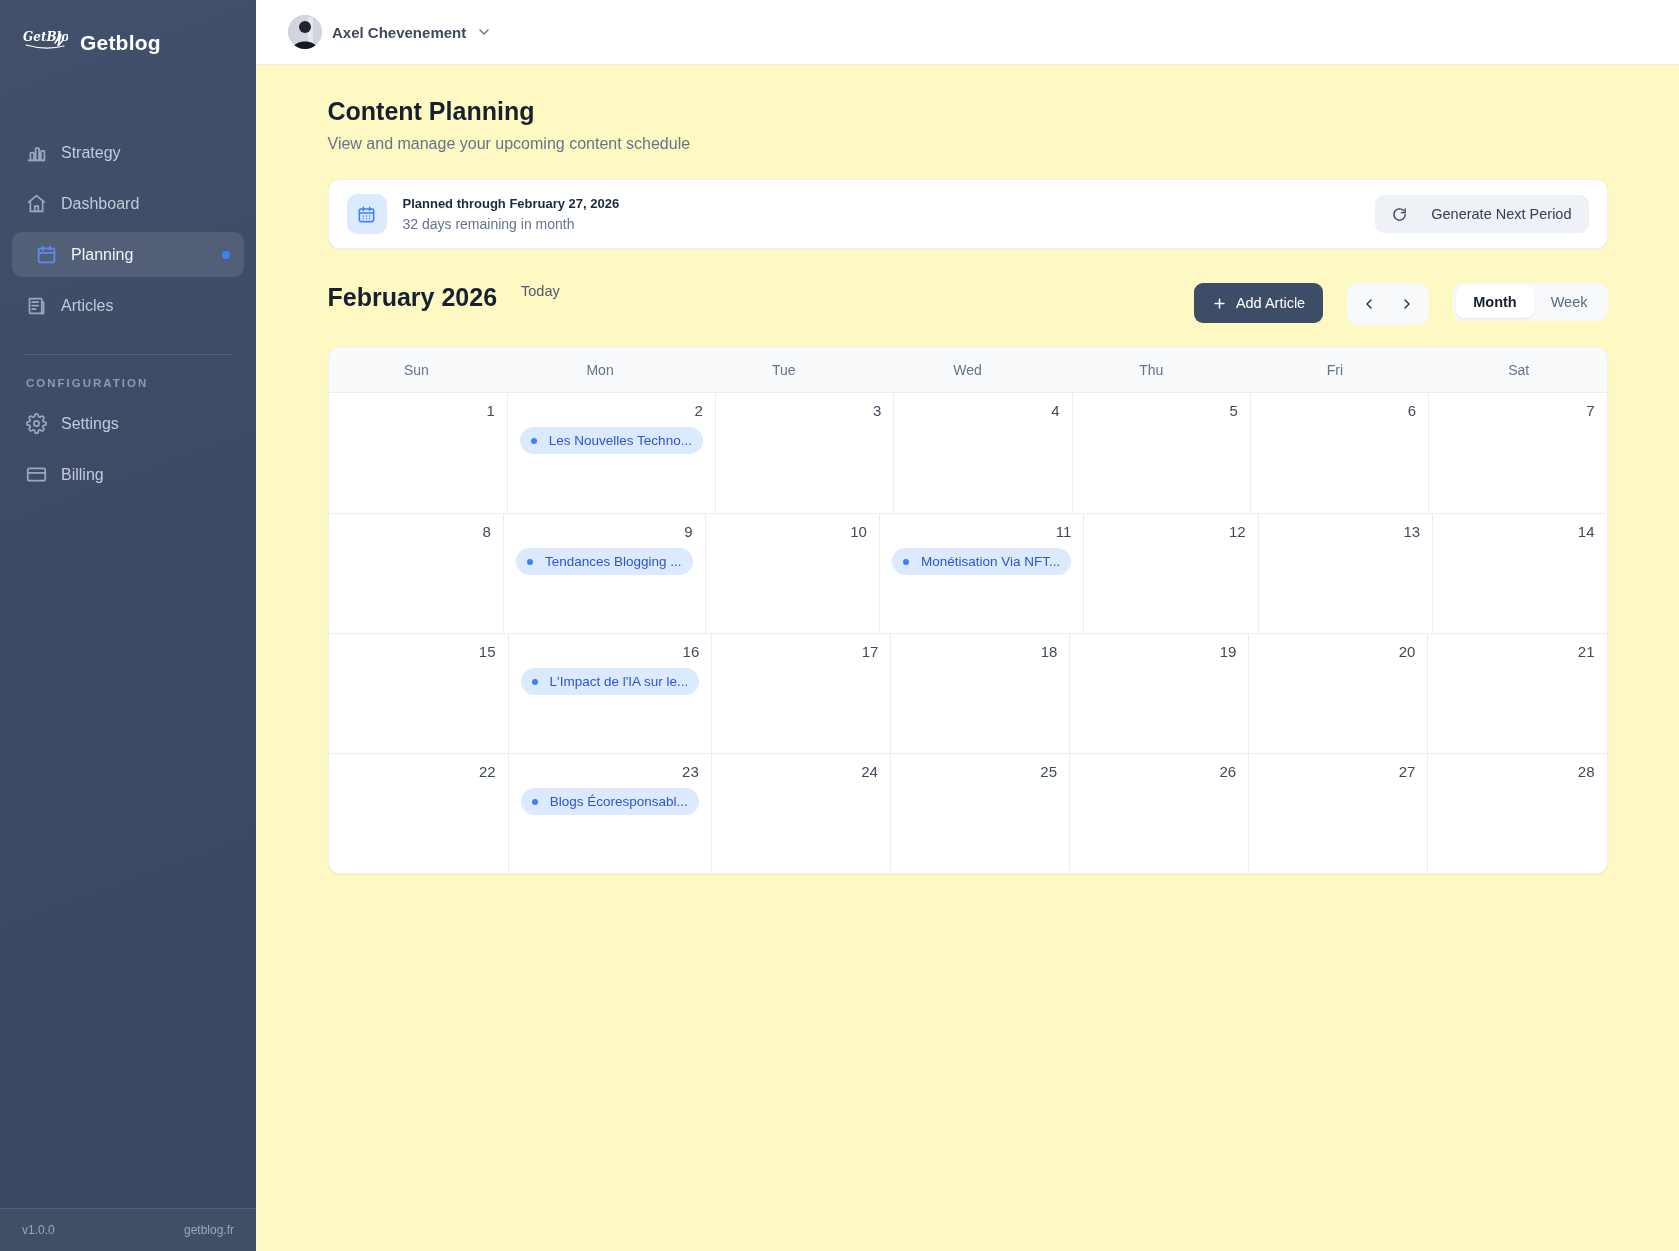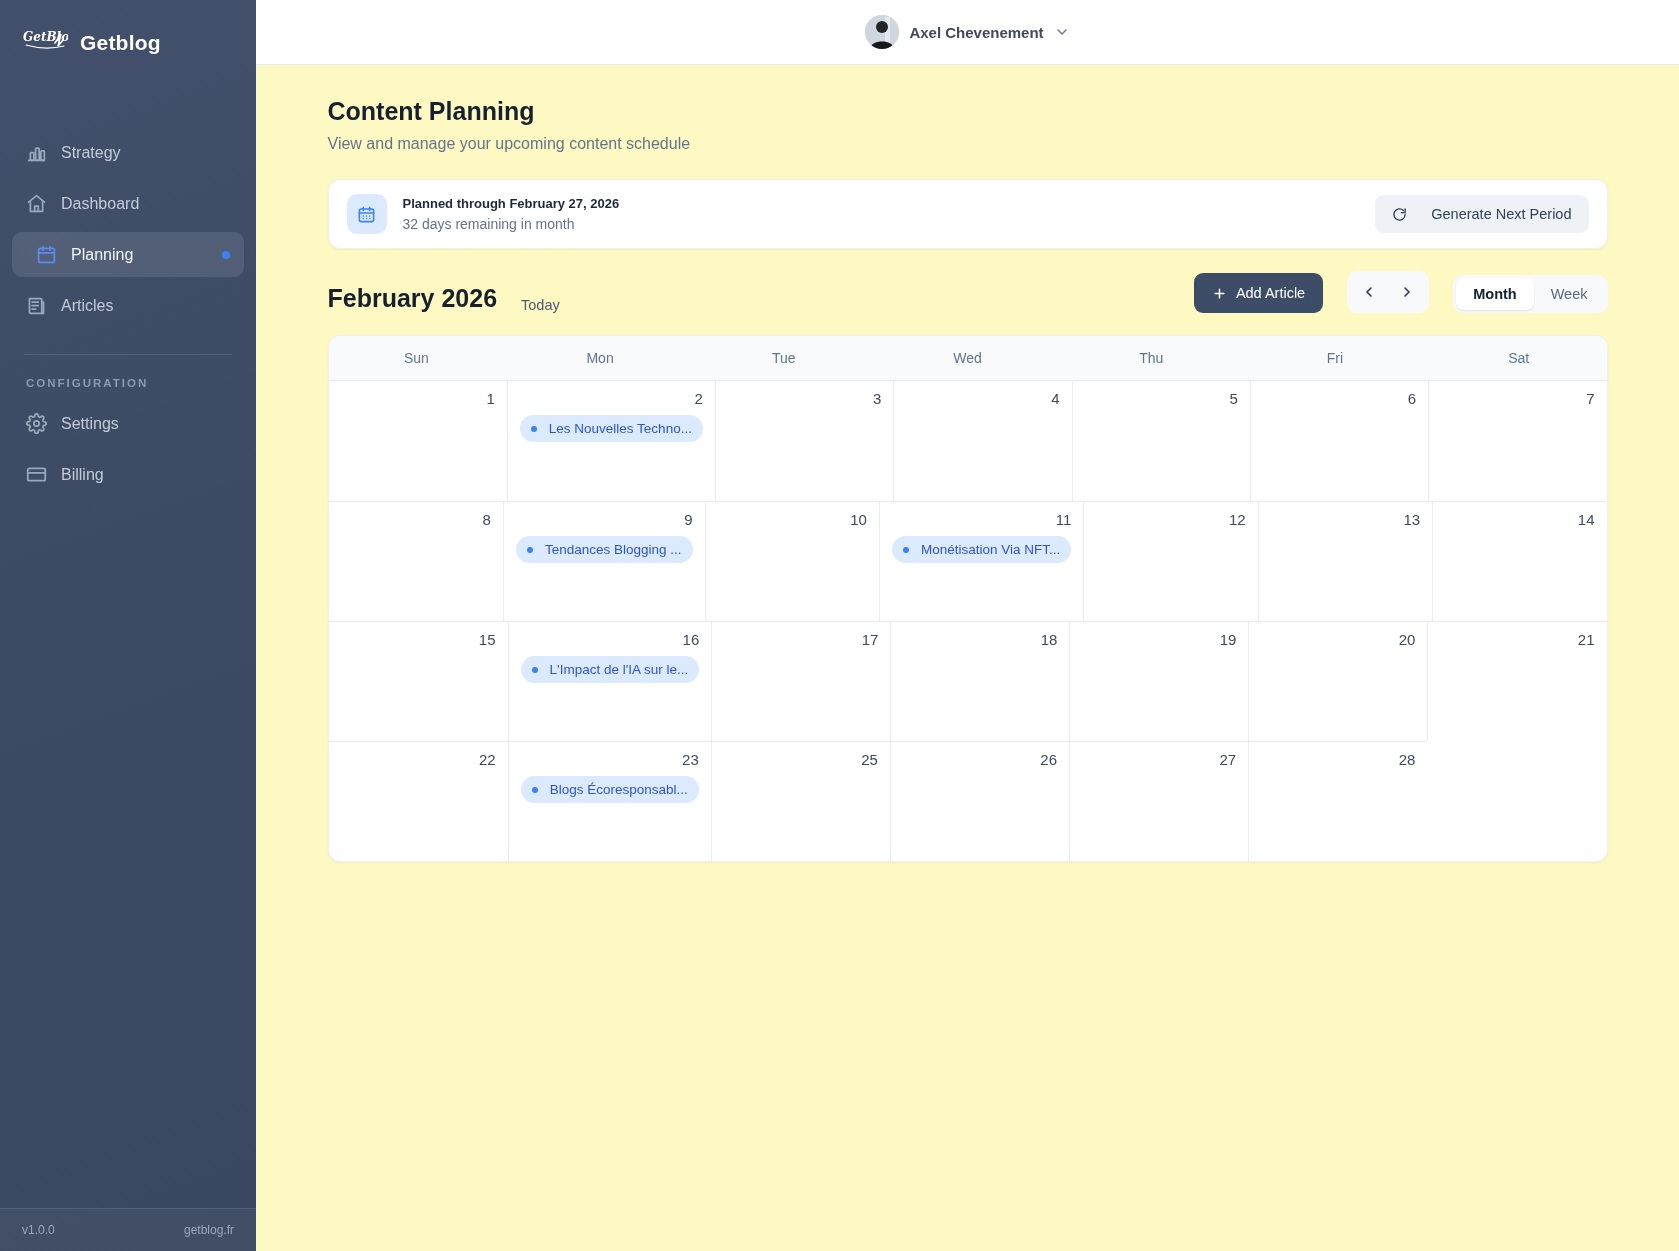--- a/index.html
+++ b/index.html
@@ -34,21 +34,21 @@
   .section-label { padding:0 26px 12px 26px; font-size:11.5px; font-weight:bold; letter-spacing:2px; color:#8d9ab0; }
   .side-footer {
     margin-top:auto; display:flex; justify-content:space-between; align-items:center;
     padding:14px 22px; font-size:12px; color:#9aa7bc;
     border-top:1px solid rgba(255,255,255,0.10); background:rgba(255,255,255,0.04);
   }
   
   .main-col { flex:1; display:flex; flex-direction:column; height:100%; }
   .topbar {
     height:65px; background:#ffffff; border-bottom:1px solid #e8ecf1;
-    display:flex; align-items:center; justify-content:center; padding:0 32px; gap:12px;
+    display:flex; align-items:center; justify-content:flex-start; padding:0 32px; gap:12px;
   }
   .avatar { width:34px; height:34px; border-radius:50%; overflow:hidden; background:#d7dce2; }
   .user-name { font-size:15px; font-weight:bold; color:#3f4a5c; }
   .chev-down { width:16px; height:16px; stroke:#64748b; }
   .user-menu { display:flex; align-items:center; gap:10px; cursor:pointer; }
 
   .content { flex:1; overflow:auto; background:#fef9c3; }
   .content-inner { max-width:1280px; margin:0 auto; padding:32px 0 40px 0; }
 
   .page-title { font-size:25px; font-weight:bold; color:#17202e; }
@@ -69,21 +69,21 @@
   .banner-sub { margin-top:5px; font-size:14px; color:#64748b; }
   .banner-spacer { flex:1; }
   .gen-btn {
     display:flex; align-items:center; gap:24px; background:#eef1f5; border:none;
     border-radius:9px; padding:11px 17px; font-size:14.5px; color:#334155;
     font-family:inherit; cursor:pointer; font-weight:500;
   }
   .gen-btn svg { width:15px; height:15px; stroke:#334155; }
 
   
-  .cal-head { margin-top:22px; display:flex; align-items:flex-end; gap:24px; }
+  .cal-head { margin-top:34px; display:flex; align-items:flex-start; gap:24px; }
   .month-label { font-size:25px; font-weight:bold; color:#17202e; }
   .today-btn { font-size:14.5px; color:#4b5a70; font-weight:500; background:none; border:none; cursor:pointer; font-family:inherit; }
   .cal-head-spacer { flex:1; }
   .add-btn {
     display:flex; align-items:center; gap:9px; background:#3d4c67; color:#ffffff;
     border:none; border-radius:9px; padding:12px 18px; font-size:14.5px; font-weight:500;
     font-family:inherit; cursor:pointer;
   }
   .add-btn svg { width:15px; height:15px; stroke:#ffffff; }
   .pager { display:flex; background:#f7f9fb; border-radius:10px; padding:3px; }
@@ -370,20 +370,23 @@
                 <div class="day-num">22</div>
               </div>
               <div class="day-cell">
                 <div class="day-num">23</div>
                 <div class="event-pill">
                   <span class="event-dot"></span>
                   <span class="event-label">Blogs Écoresponsabl...</span>
                 </div>
               </div>
               <div class="day-cell">
+                <div class="day-num">24</div>
+              </div>
+              <div class="day-cell">
                 <div class="day-num">25</div>
               </div>
               <div class="day-cell">
                 <div class="day-num">26</div>
               </div>
               <div class="day-cell">
                 <div class="day-num">27</div>
               </div>
               <div class="day-cell">
                 <div class="day-num">28</div>

